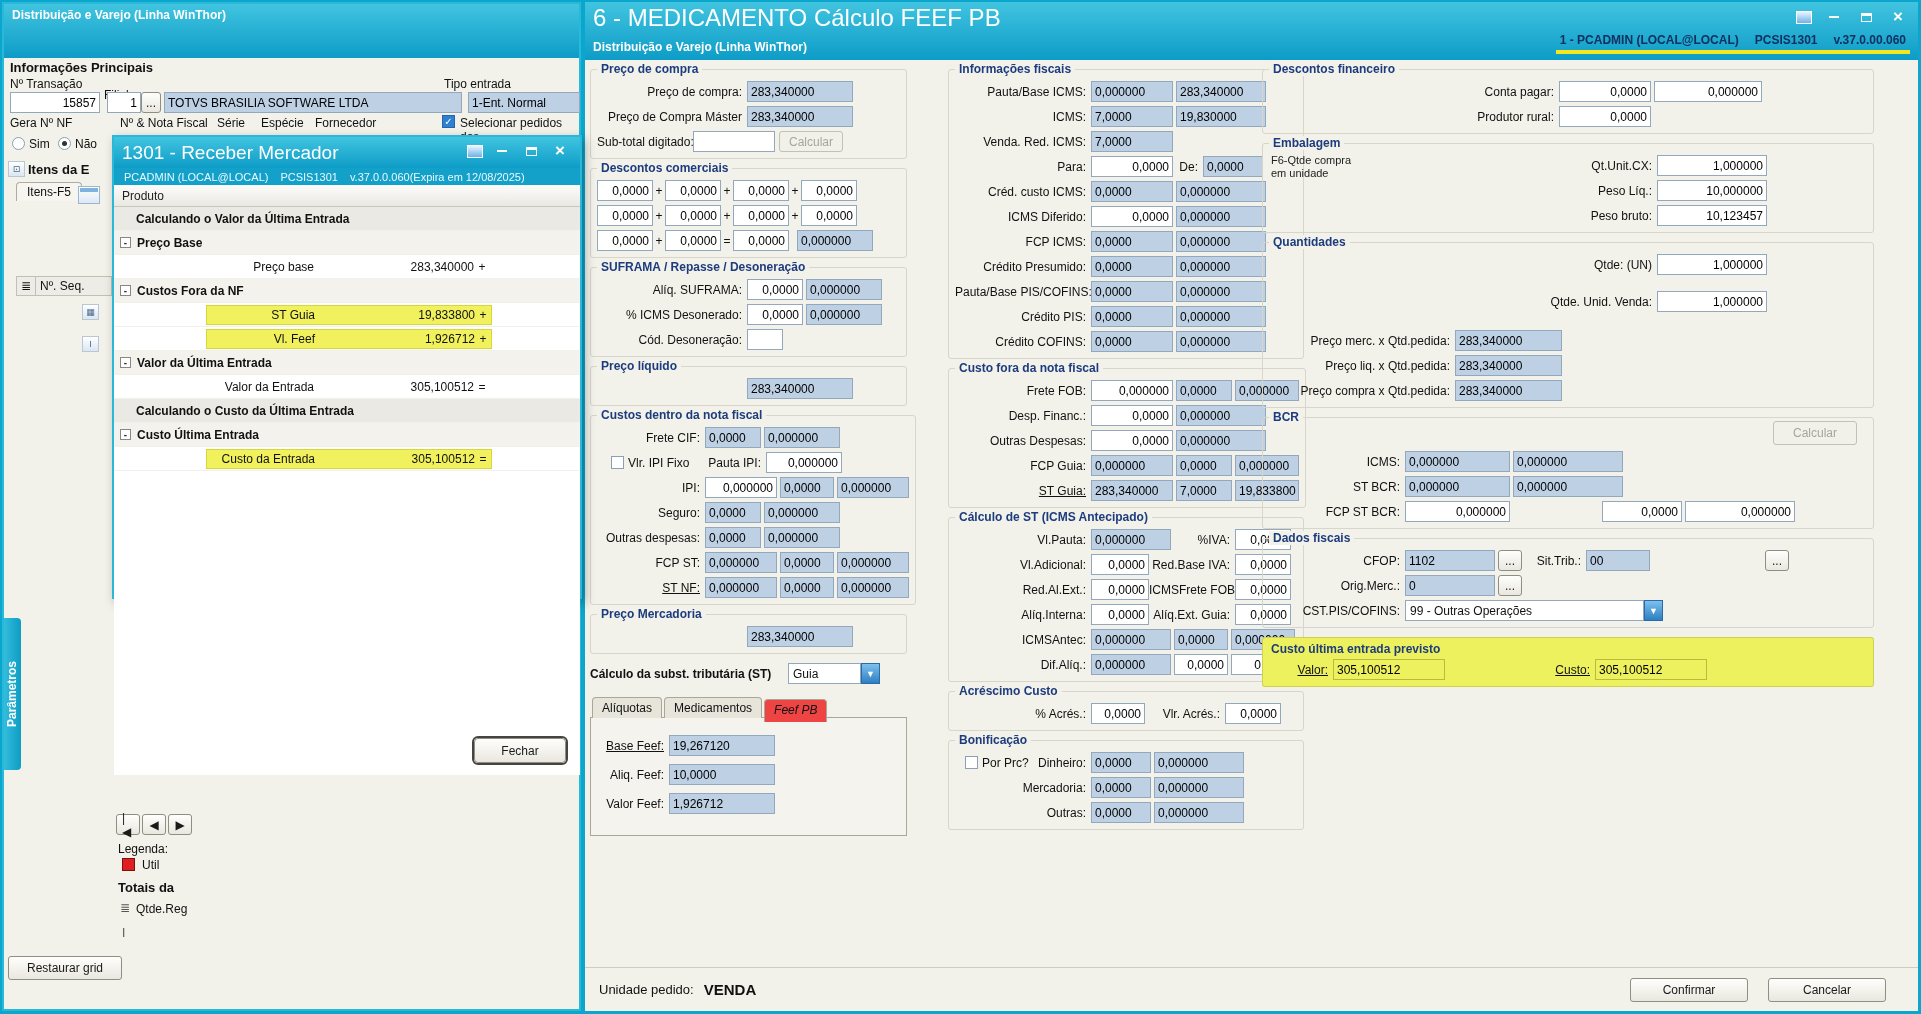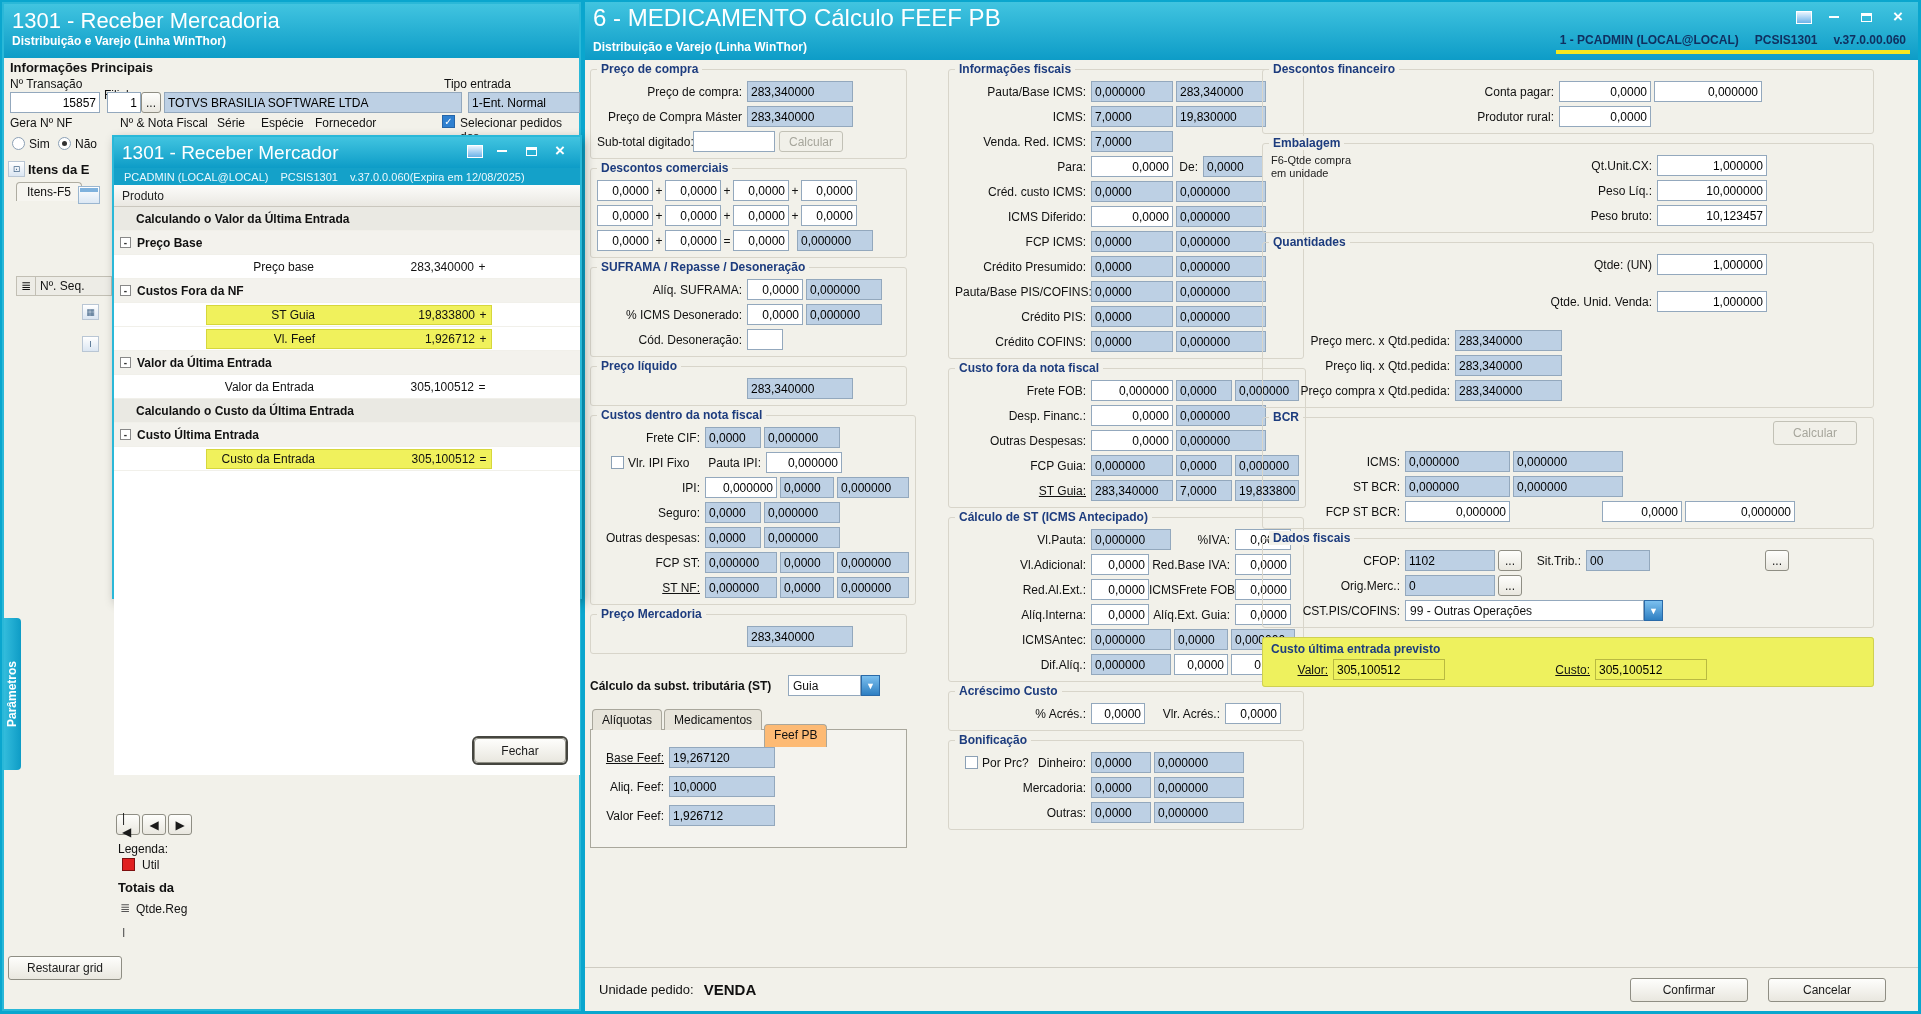--- a/index.html
+++ b/index.html
@@ -76,21 +76,21 @@
   .status{color:#103060;font-weight:bold;border-bottom:4px solid #f5e71e;padding:0 4px 3px;display:flex;gap:16px;white-space:nowrap;}
   #rcontent{position:absolute;top:58px;left:0;right:0;bottom:0;}
   .col{position:absolute;top:0;}
   #c1{left:5px;width:317px;}
   #c2{left:323px;width:356px;margin-left:40px;}
   #c3{left:677px;width:612px;}
   .stlbl{font-weight:bold;width:198px;flex:none;}
   .tabs{display:flex;align-items:flex-end;height:25px;margin-top:8px;padding-left:2px;}
   .tab{padding:3px 9px;border:1px solid #a9a79c;border-bottom:none;border-radius:4px 4px 0 0;background:#e7e4da;
        margin-right:2px;white-space:nowrap;}
-  .tab.act{background:#fdba74;position:relative;top:17px;padding-bottom:5px;}
+  .tab.act{background:#ef4444;position:relative;top:4px;padding-bottom:5px;font-style:italic;}
   .tpage{border:1px solid #a9a79c;margin-top:-1px;padding:10px 6px 14px;background:#f4f3ee;}
   .tpage .r{margin:6px 0;}
   .pr{padding-right:100px;}
   .lblf{flex:1;text-align:right;padding-right:5px;white-space:nowrap;}
   .mla{margin-left:auto;}
   .mr16{margin-right:16px;}
   .mr78{margin-right:78px;}
   .note{position:absolute;left:8px;top:10px;font-size:11px;color:#222;line-height:13px;}
   .fs.bcr{padding-top:30px;}
   .calcabs{position:absolute;right:16px;top:3px;width:84px;}
@@ -118,21 +118,20 @@
   .fechar{position:absolute;right:14px;bottom:12px;width:92px;height:25px;box-shadow:0 0 0 2px #45453f;border-radius:4px;}
   .fechar::first-letter{text-decoration:underline;}
 </style>
 </head>
 <body>
 
 <div class="screen">
 
   <div class="win" id="leftwin">
     <div class="tbar">
-      <div class="t1">1301 - Receber Mercadoria</div>
       <div class="t2">Distribuição e Varejo (Linha WinThor)</div>
     </div>
     <div id="leftbody">
       <div class="abs secao" style="left:6px;top:2px">Informações Principais</div>
       <div class="abs" style="left:6px;top:19px">Nº Transação</div>
       <div class="abs" style="left:100px;top:30px">Filial</div>
       <div class="abs" style="left:440px;top:19px">Tipo entrada</div>
       <div class="abs fld fldw" style="left:6px;top:34px;width:90px">15857</div>
       <div class="abs fld fldw" style="left:100px;top:34px;width:34px">1</div>
       <div class="abs btn sm" style="left:137px;top:34px;width:20px">...</div>
@@ -326,21 +325,21 @@
         </fieldset>
 
         <fieldset class="fs">
           <span class="lg">Preço Mercadoria</span>
           <div class="r">
               <span class="lbl lw150"></span>
               <span class="fld w106">283,340000</span>
             </div>
         </fieldset>
 
-        <div class="r" style="margin-top:20px">
+        <div class="r" style="margin-top:8px">
           <span class="stlbl">Cálculo da subst. tributária (ST)</span>
           <span class="combo w92">
             <span class="cval">Guia</span>
             <span class="carr">▼</span>
           </span>
         </div>
 
         <div class="tabs">
           <span class="tab">Alíquotas</span>
           <span class="tab">Medicamentos</span>

